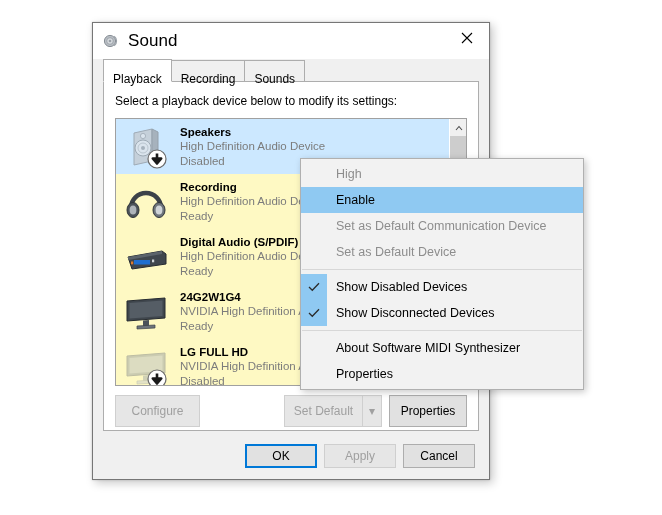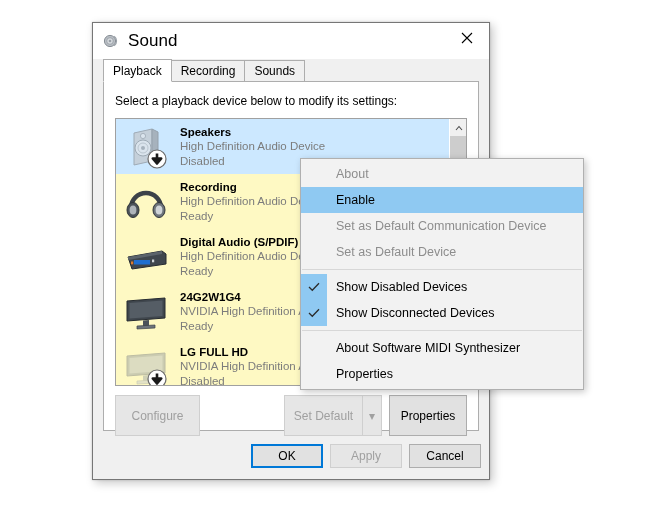--- a/index.html
+++ b/index.html
@@ -60,21 +60,21 @@
   #tabstrip {
     position: relative;
     height: 22px;
     margin: 0 0 0 10px;
     display: flex;
     align-items: flex-end;
     z-index: 3;
   }
   .tab {
     height: 21px;
-    padding: 0 9px;
+    padding: 8px 9px;
     margin-right: -1px;
     font-size: 12px;
     color: #000;
     line-height: 21px;
     background: #f0f0f0;
     border: 1px solid #adadad;
     border-bottom: none;
     position: relative;
     cursor: default;
     white-space: nowrap;
@@ -176,21 +176,21 @@
     background: #f0f0f0;
   }
 
   
   #page-buttons {
     position: absolute;
     left: 11px; right: 11px; bottom: 9px;
     height: 26px;
   }
   .btn {
-    height: 41px;
+    height: 32px;
     border: 1px solid #adadad;
     background: #e1e1e1;
     font-family: "Liberation Sans", sans-serif;
     font-size: 12px;
     color: #000000;
     cursor: default;
     padding: 0 6px;
     display: inline-flex;
     align-items: center;
     justify-content: center;
@@ -198,21 +198,21 @@
   .btn.disabled { color: #a0a0a0; background: #e6e6e6; border-color: #cfcfcf; }
   #btn-configure { position:absolute; left:0; top:0; width: 85px; }
   #setdefault-group { position:absolute; right: 85px; top:0; display:flex; }
   #btn-setdefault { width: 78px; border-right: none; }
   #btn-setdefault-arrow { width: 20px; }
   #btn-properties-page { position:absolute; right: 0; top:0; width: 78px; }
 
   
   #dialog-buttons {
     position: absolute;
-    right: 8px; bottom: 11px;
+    right: 14px; bottom: 11px;
     display: flex;
     gap: 7px;
   }
   #btn-ok {
     width: 72px; height: 24px;
     background: #e1e1e1;
     border: 2px solid #0078d7;
   }
   #btn-cancel { width: 72px; height: 24px; }
   #btn-apply  { width: 72px; height: 24px; }
@@ -423,21 +423,21 @@
       <div class="btn disabled" id="btn-apply">Apply</div>
       <div class="btn" id="btn-cancel">Cancel</div>
     </div>
 
   </div>
 
   <div id="context-menu">
 
     <div class="menu-item disabled">
       <span class="mi-check"></span>
-      <span class="mi-label">About</span>
+      <span class="mi-label">High</span>
     </div>
 
     <div class="menu-item highlight">
       <span class="mi-check"></span>
       <span class="mi-label">Enable</span>
     </div>
 
     <div class="menu-item disabled">
       <span class="mi-check"></span>
       <span class="mi-label">Set as Default Communication Device</span>

